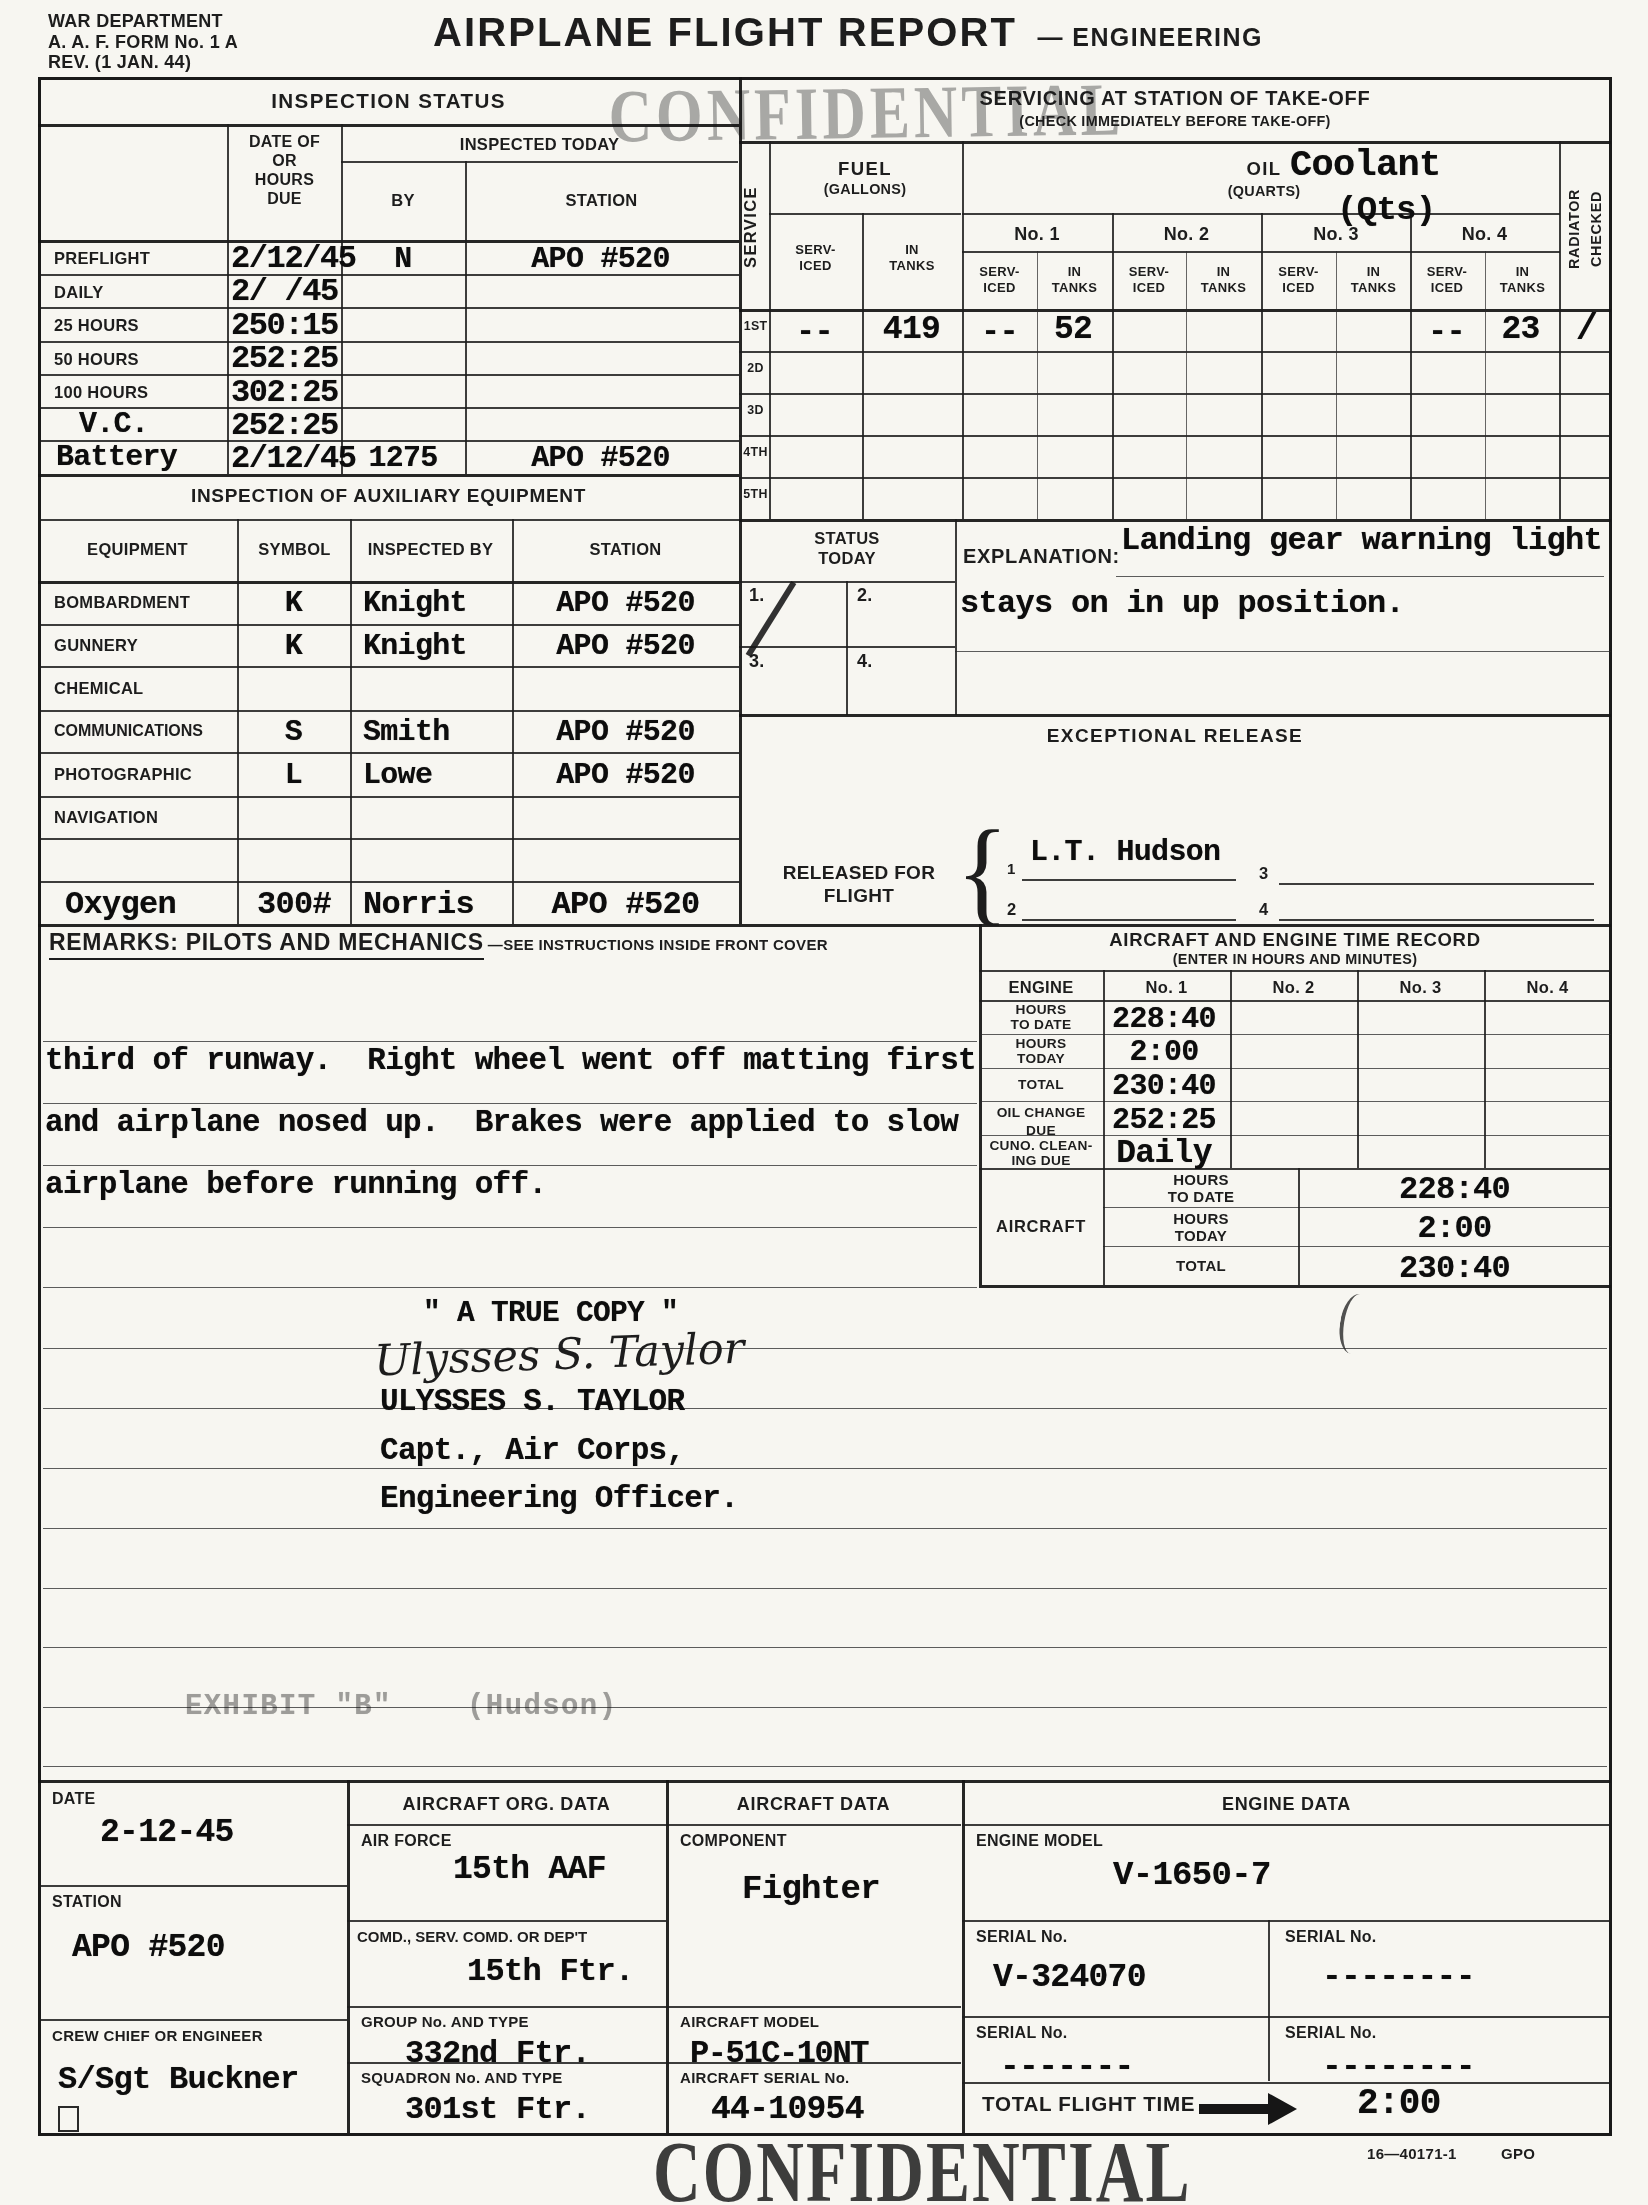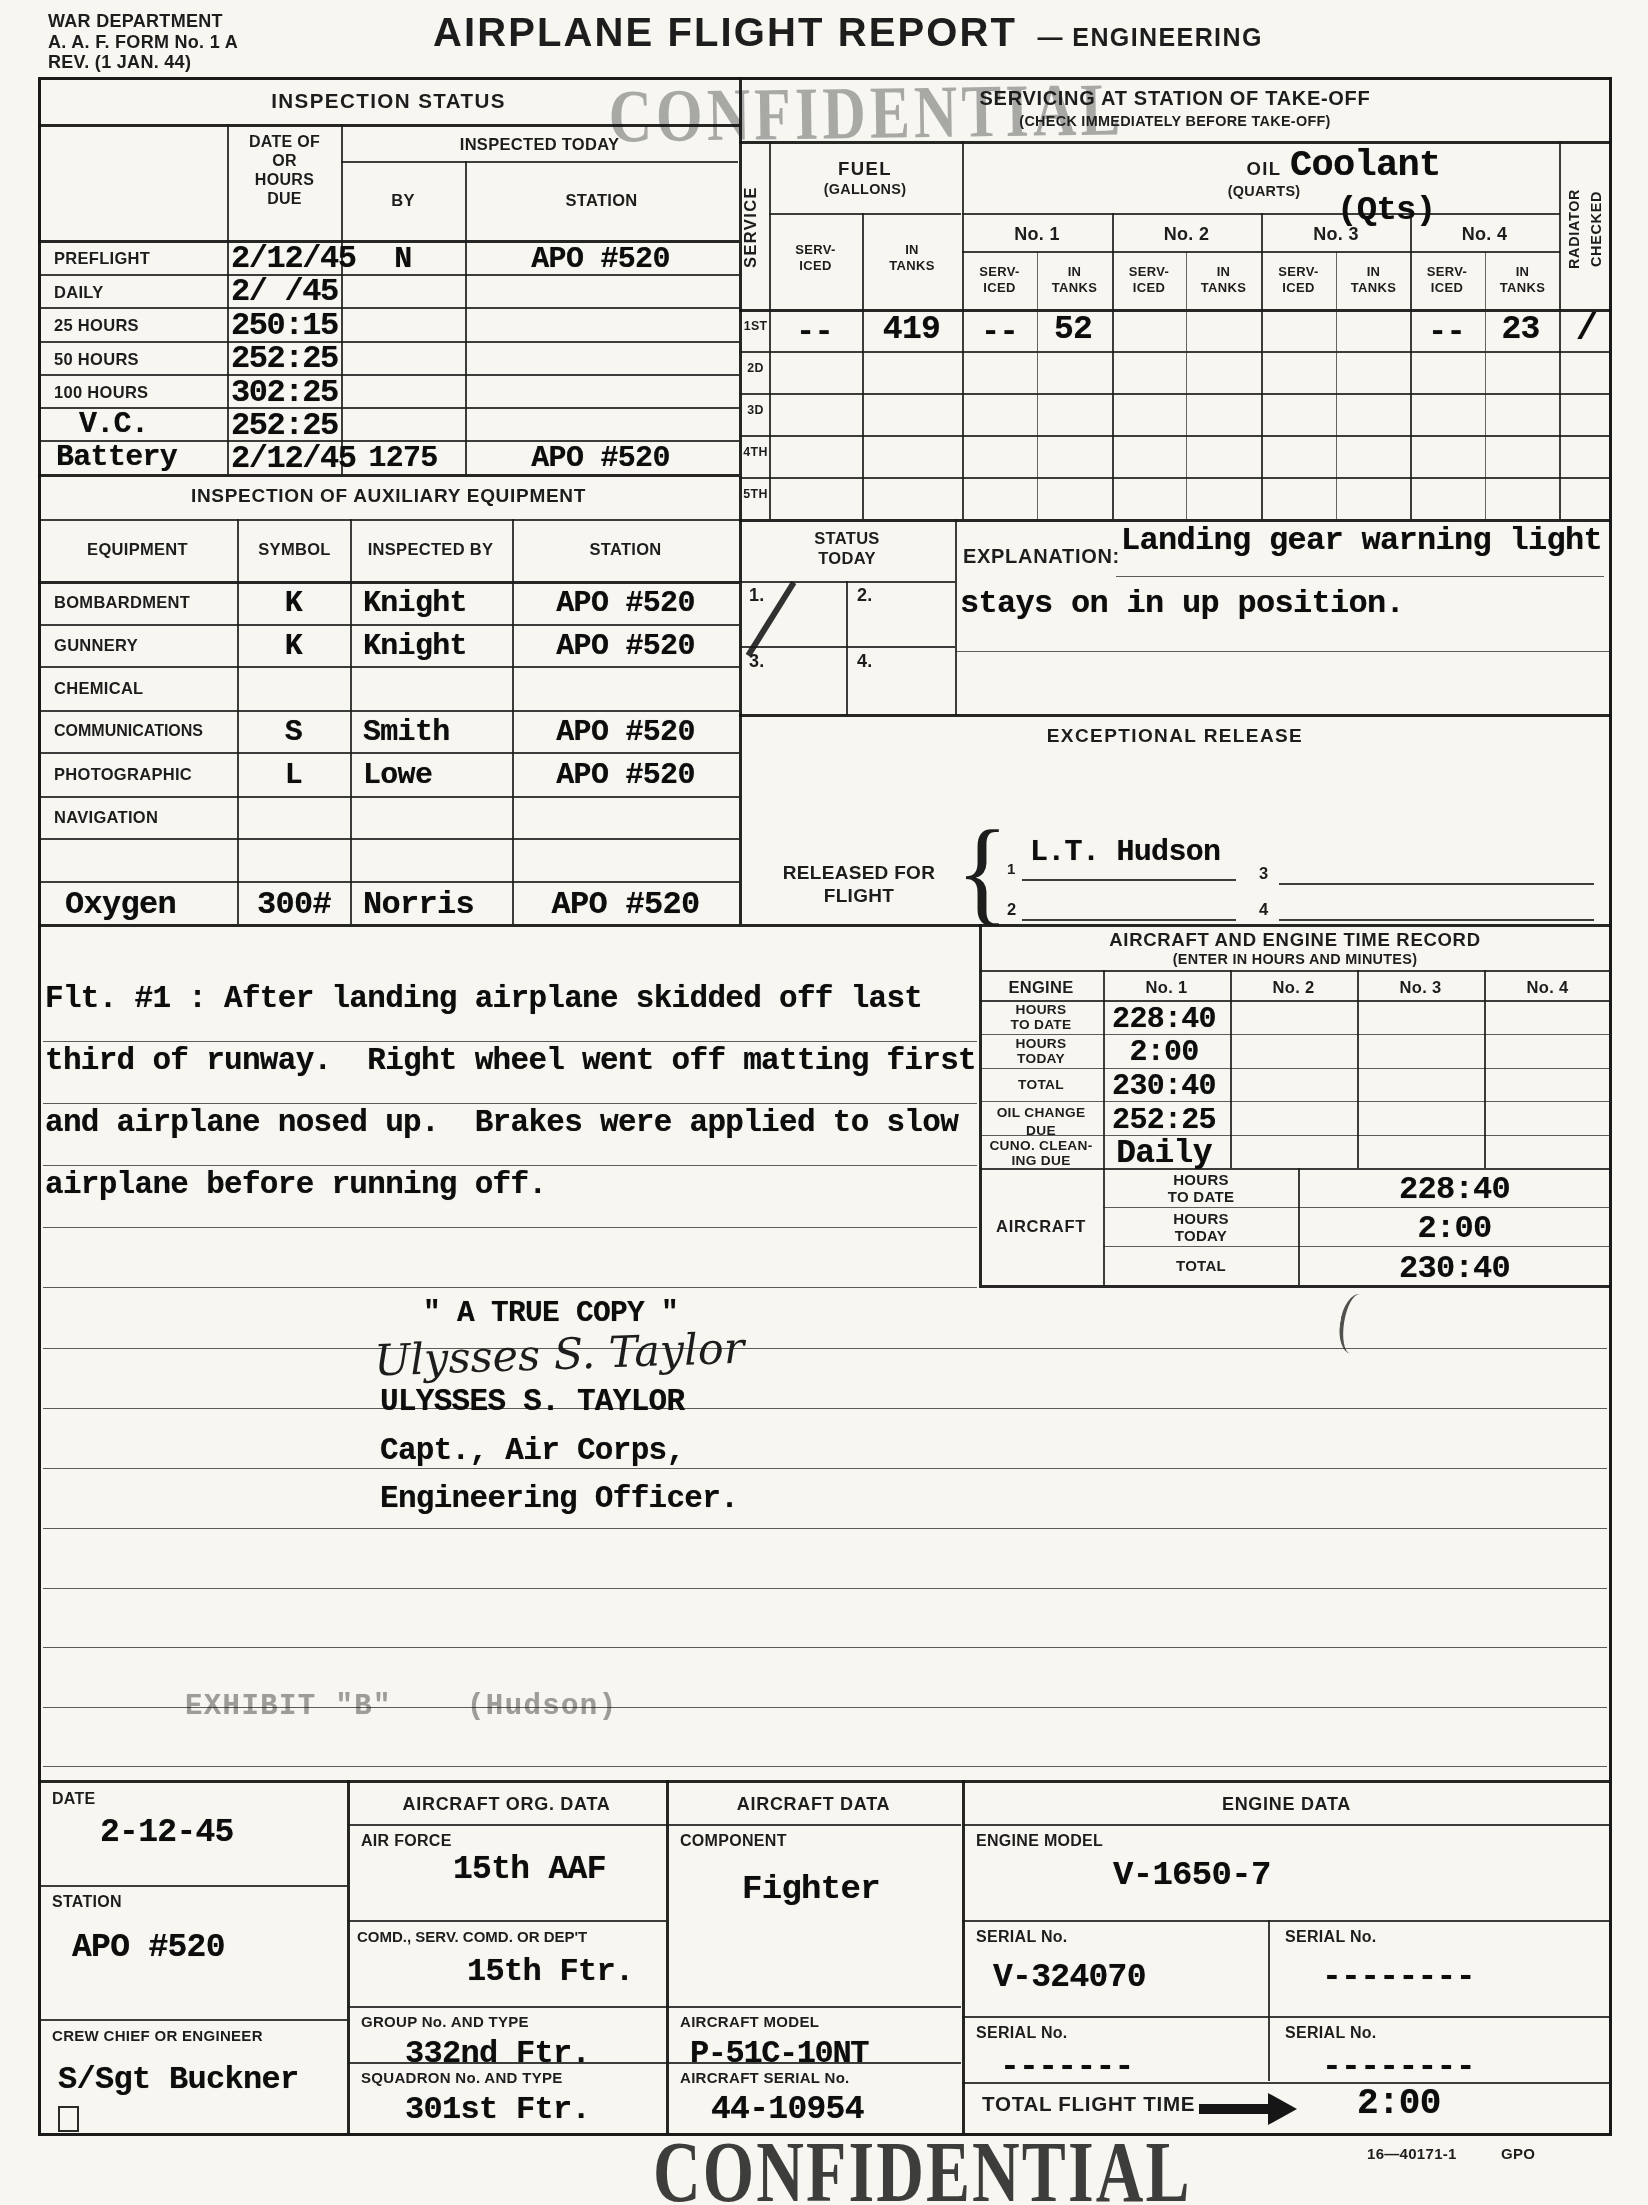--- a/index.html
+++ b/index.html
@@ -281,21 +281,24 @@
   <div class="type" style="left:363px;top:715px;font-size:30px;">Smith</div>
   <div class="type" style="left:363px;top:758px;font-size:30px;">Lowe</div>
   <div class="type" style="left:363px;top:886px;font-size:32px;">Norris</div>
 
   <div class="type ctr" style="left:512px;top:586px;width:227px;font-size:30px;">APO #520</div>
   <div class="type ctr" style="left:512px;top:629px;width:227px;font-size:30px;">APO #520</div>
   <div class="type ctr" style="left:512px;top:715px;width:227px;font-size:30px;">APO #520</div>
   <div class="type ctr" style="left:512px;top:758px;width:227px;font-size:30px;">APO #520</div>
   <div class="type ctr" style="left:512px;top:886px;width:227px;font-size:32px;">APO #520</div>
 
-  <div class="type" style="left:45px;top:981px;font-size:31px;">Flt. #1 : After landing airplane skidded off last</div>
+  <div class="abs" style="left:49px;top:929px;display:flex;align-items:baseline;">
+    <span class="lbl" style="position:static;font-size:23px;letter-spacing:0.7px;border-bottom:2.7px solid #1d1d1d;padding-bottom:2.1px;">REMARKS: PILOTS AND MECHANICS</span>
+    <span class="lbl" style="position:static;font-size:15px;padding-left:4.1px;">—SEE INSTRUCTIONS INSIDE FRONT COVER</span>
+  </div>
   <div class="type" style="left:45px;top:1043px;font-size:31px;">third of runway.  Right wheel went off matting first</div>
   <div class="type" style="left:45px;top:1105px;font-size:31px;">and airplane nosed up.  Brakes were applied to slow</div>
   <div class="type" style="left:45px;top:1167px;font-size:31px;">airplane before running off.</div>
 
   <div class="type" style="left:423px;top:1296px;font-size:29.5px;">" A TRUE COPY "</div>
   <div class="script" style="left:374px;top:1329px;font-size:43px;transform:rotate(-2deg);">Ulysses S. Taylor</div>
   <div class="type" style="left:380px;top:1384px;font-size:31px;">ULYSSES S. TAYLOR</div>
   <div class="type" style="left:380px;top:1433px;font-size:31px;">Capt., Air Corps,</div>
   <div class="type" style="left:380px;top:1481px;font-size:31px;">Engineering Officer.</div>
   <div class="type faint" style="left:185px;top:1690px;font-size:29px;letter-spacing:1.4px;">EXHIBIT "B"    (Hudson)</div>

